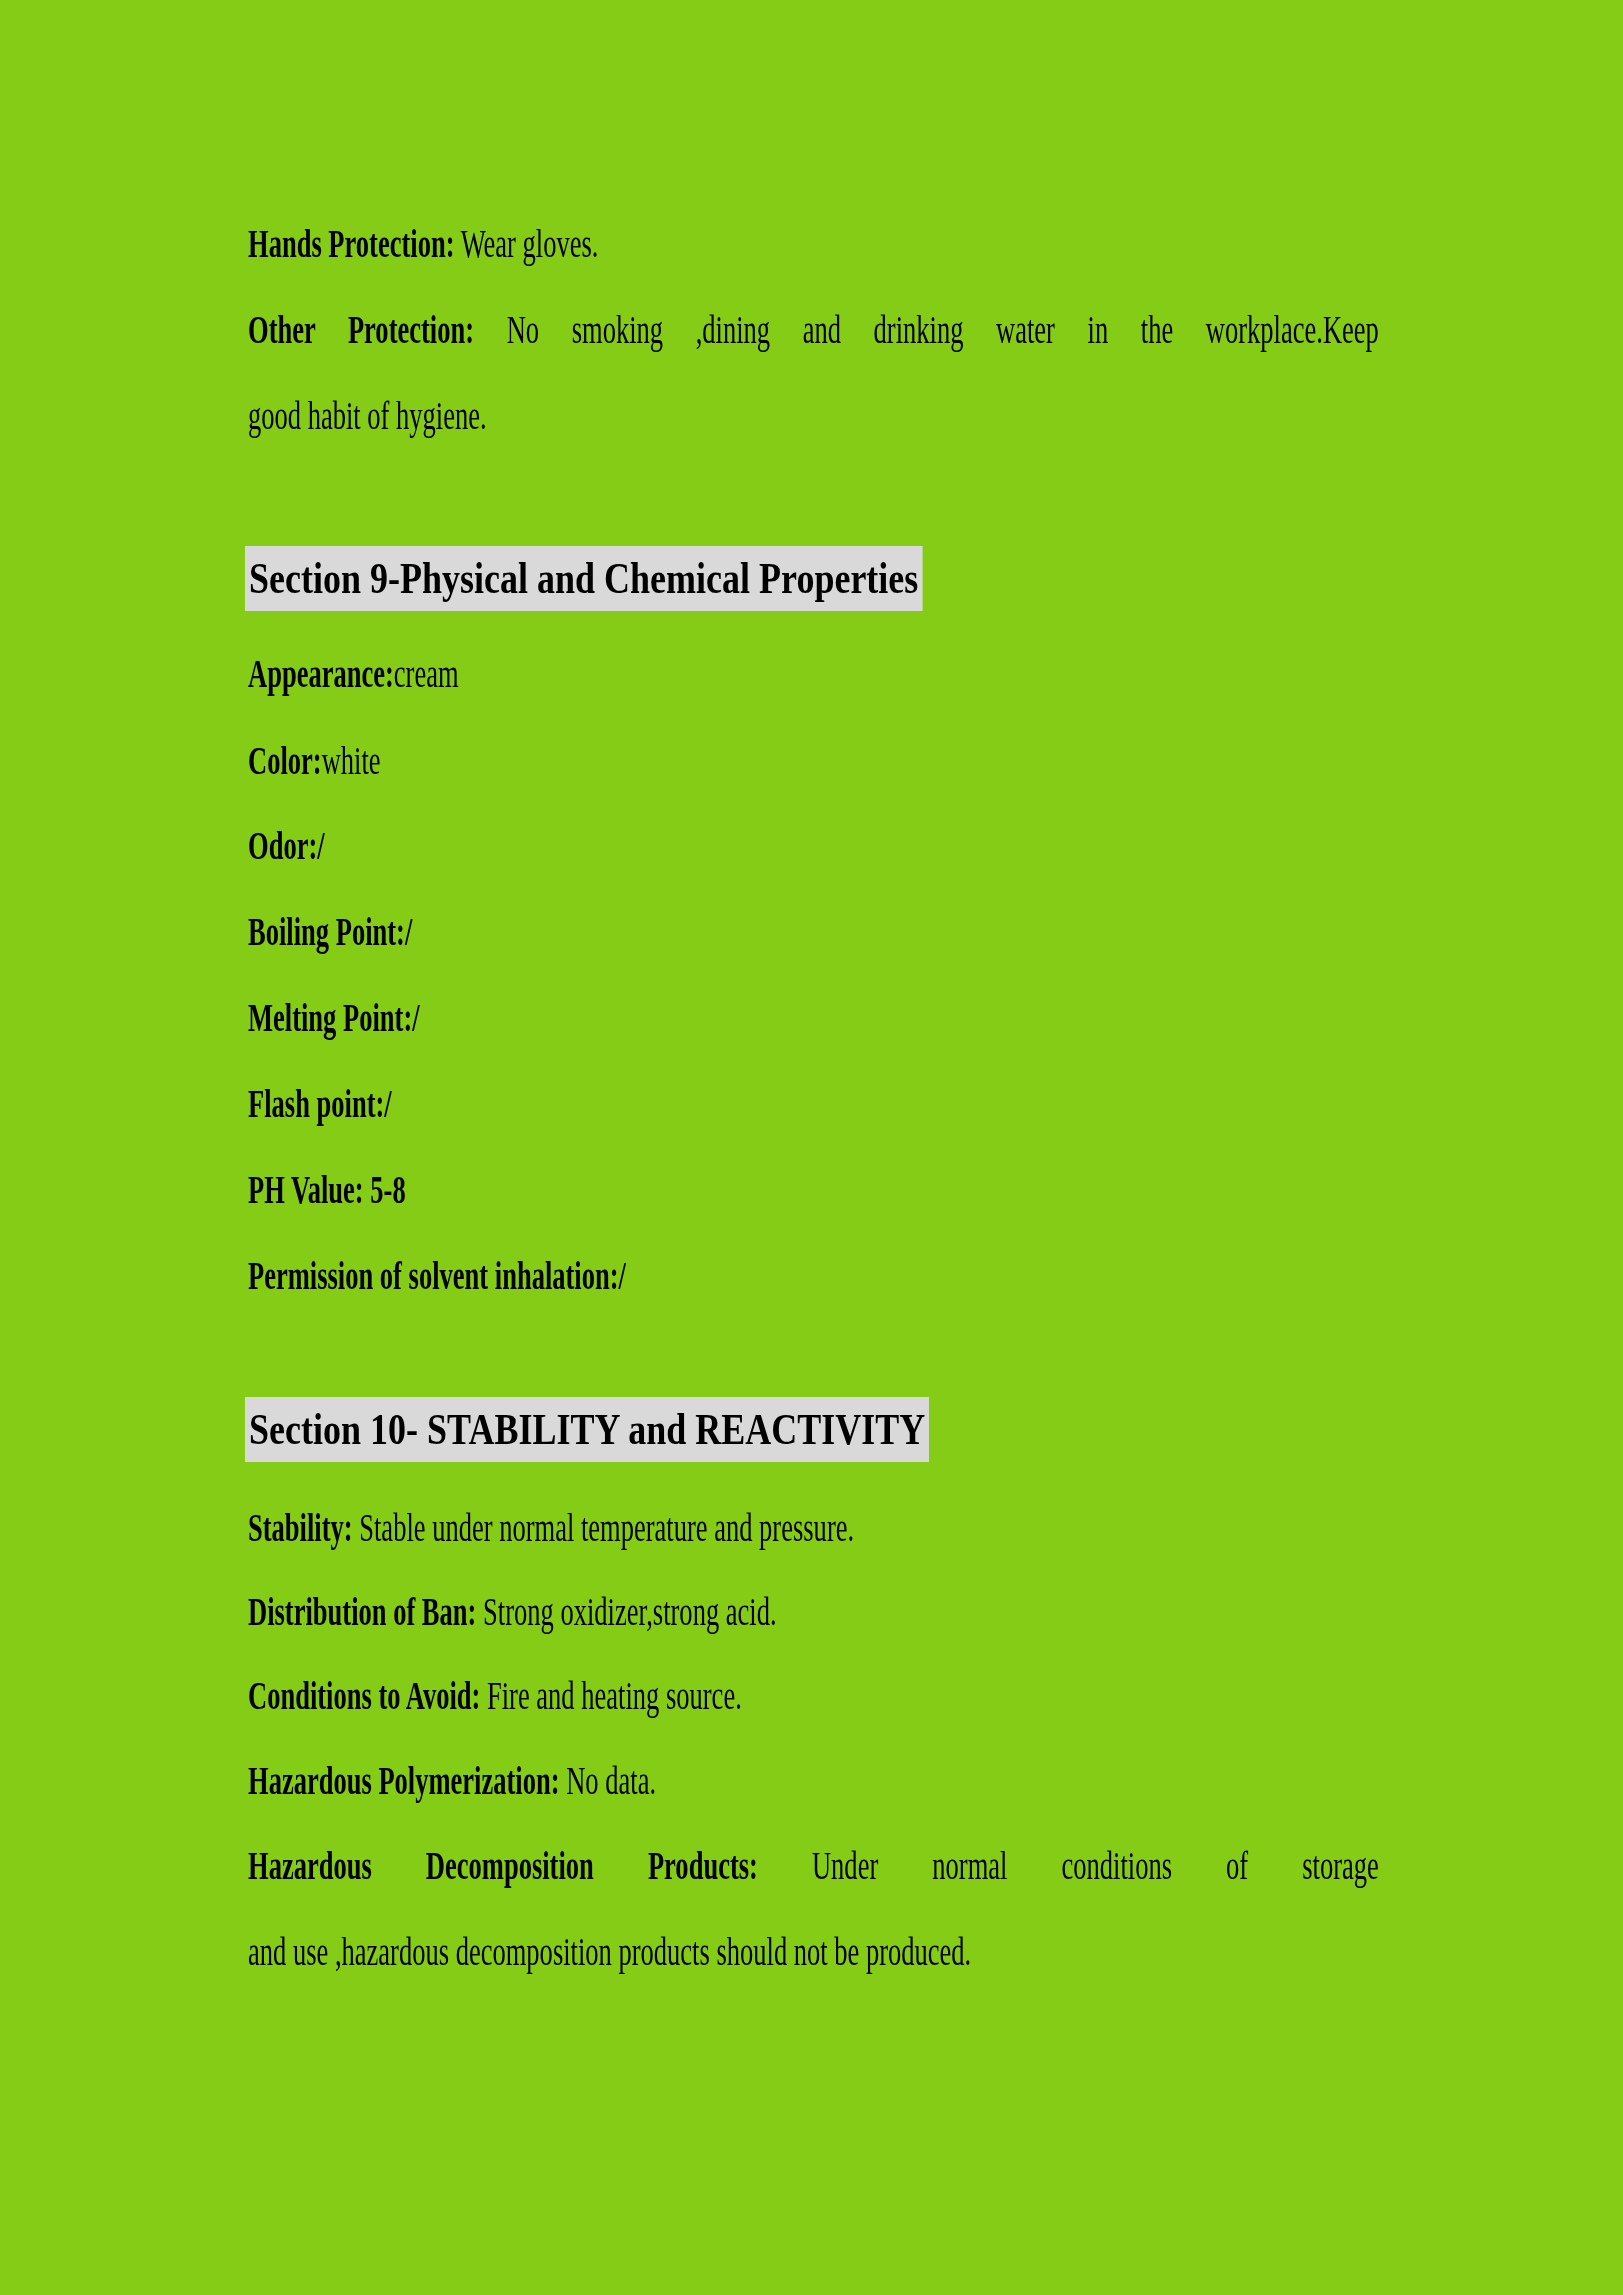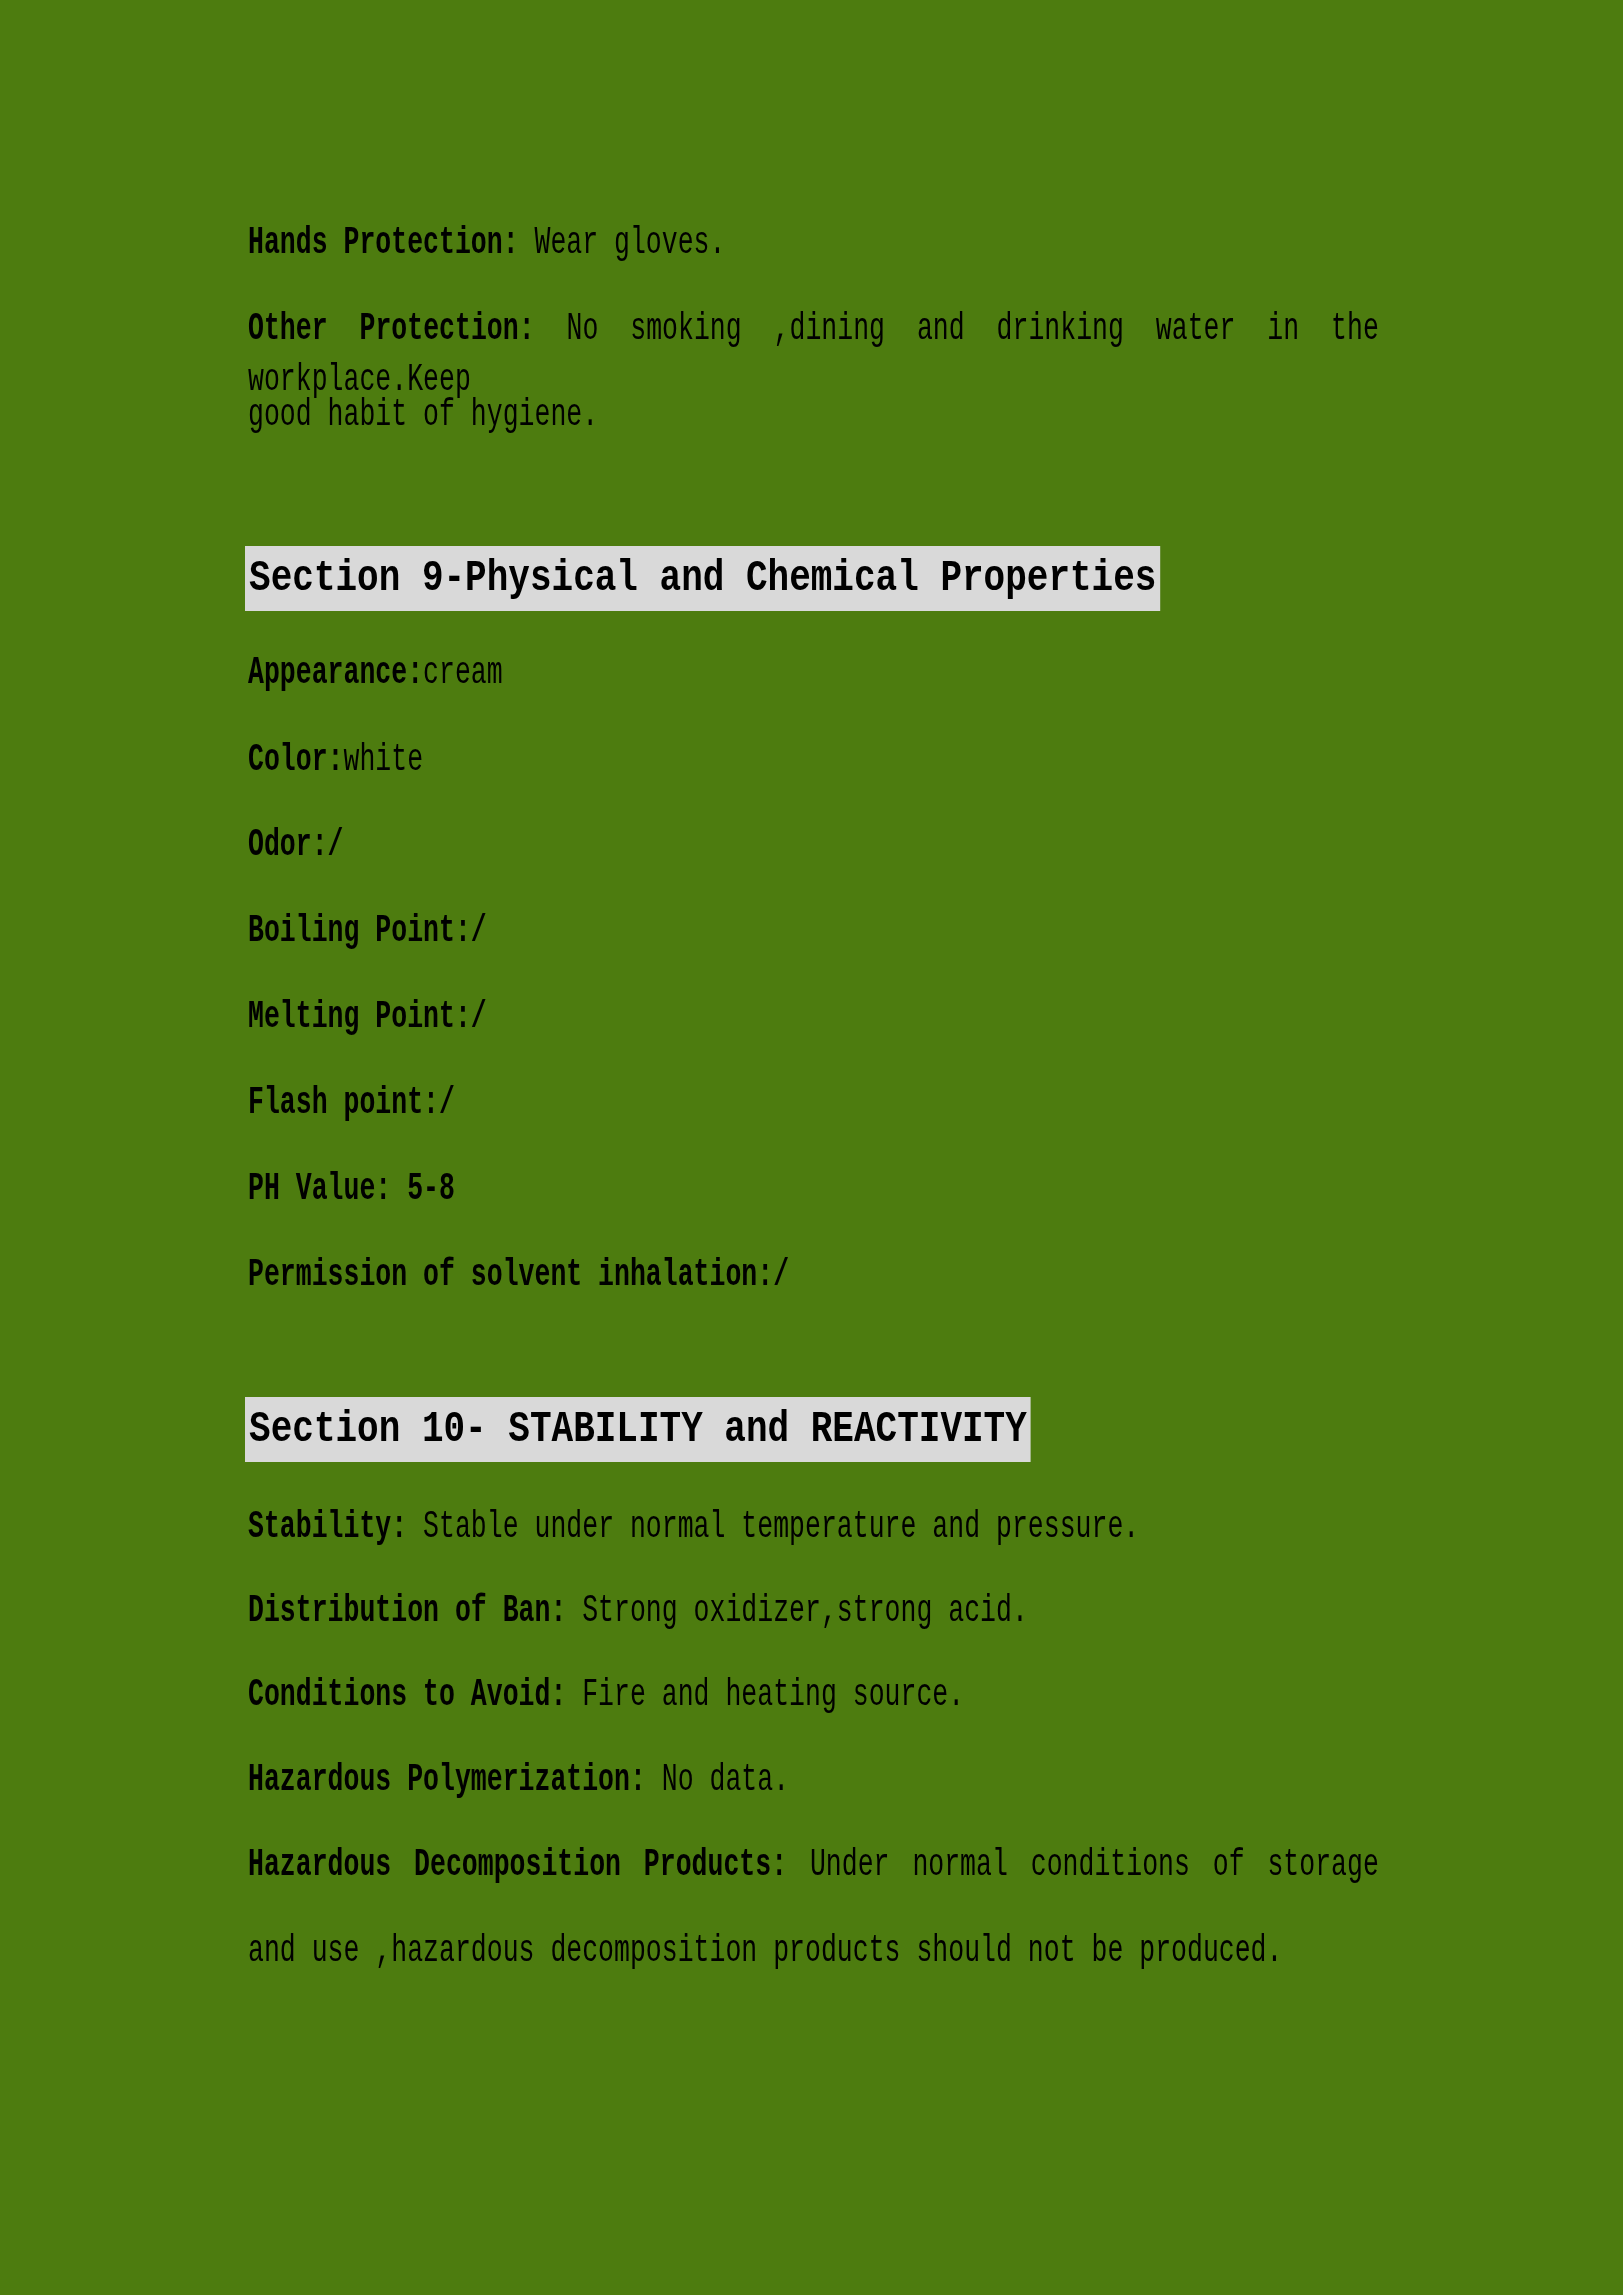--- a/index.html
+++ b/index.html
@@ -5,23 +5,23 @@
 <style>
   html, body {
     margin: 0;
     padding: 0;
     background: #ffffff;
   }
   .page {
     position: relative;
     width: 1623px;
     height: 2295px;
-    background: #4d7c0f;
+    background: #84cc16;
     overflow: hidden;
-    font-family: Liberation Mono, monospace;
+    font-family: Liberation Serif, serif;
     color: #000000;
   }
   .line {
     position: absolute;
     left: 248px;
     font-size: 39px;
     line-height: 51px;
     white-space: nowrap;
     letter-spacing: 0px;
     transform: scaleX(0.68);

